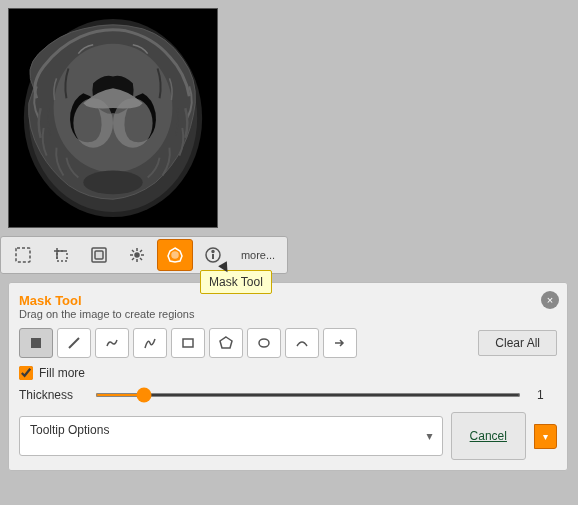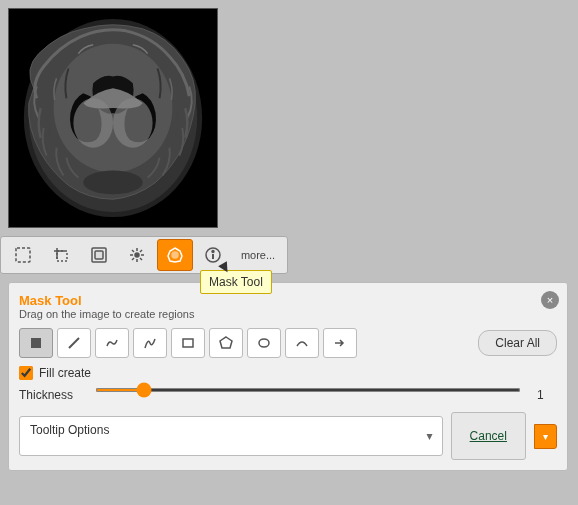--- a/index.html
+++ b/index.html
@@ -158,21 +158,21 @@
     .draw-btn.selected {
       background: #d0d0d0;
       border-color: #999;
     }
 
     .clear-all-btn {
       margin-left: auto;
       padding: 5px 16px;
       background: #e8e8e8;
       border: 1px solid #bbb;
-      border-radius: 11px;
+      border-radius: 2px;
       cursor: pointer;
       font-size: 12px;
       color: #333;
     }
 
     
     .fill-row {
       display: flex;
       align-items: center;
       gap: 6px;
@@ -187,21 +187,21 @@
     }
 
     .fill-label {
       font-size: 12px;
       color: #333;
     }
 
     
     .thickness-row {
       display: flex;
-      align-items: flex-start;
+      align-items: center;
       gap: 16px;
       margin-bottom: 10px;
     }
 
     .thickness-label {
       font-size: 12px;
       color: #333;
       min-width: 60px;
     }
 
@@ -480,21 +480,21 @@
           <path d="M2,7 L10,7 M7,4 L10,7 L7,10" fill="none" stroke="#555" stroke-width="1.5"></path>
         </svg>
     </button>
     <button class="clear-all-btn">
       <span>Clear All</span>
     </button>
   </div>
 
   <div class="fill-row">
     <input type="checkbox" class="checkbox" checked="" style="">
-    <label class="fill-label">Fill create</label>
+    <label class="fill-label">Fill more</label>
   </div>
 
   <div class="thickness-row">
     <span class="thickness-label">Thickness</span>
     <input type="range" class="thickness-slider" min="0" max="10" value="1" style="">
     <span class="thickness-value">1</span>
   </div>
 
   <div class="bottom-row">
     <div class="tooltip-select-wrapper">

